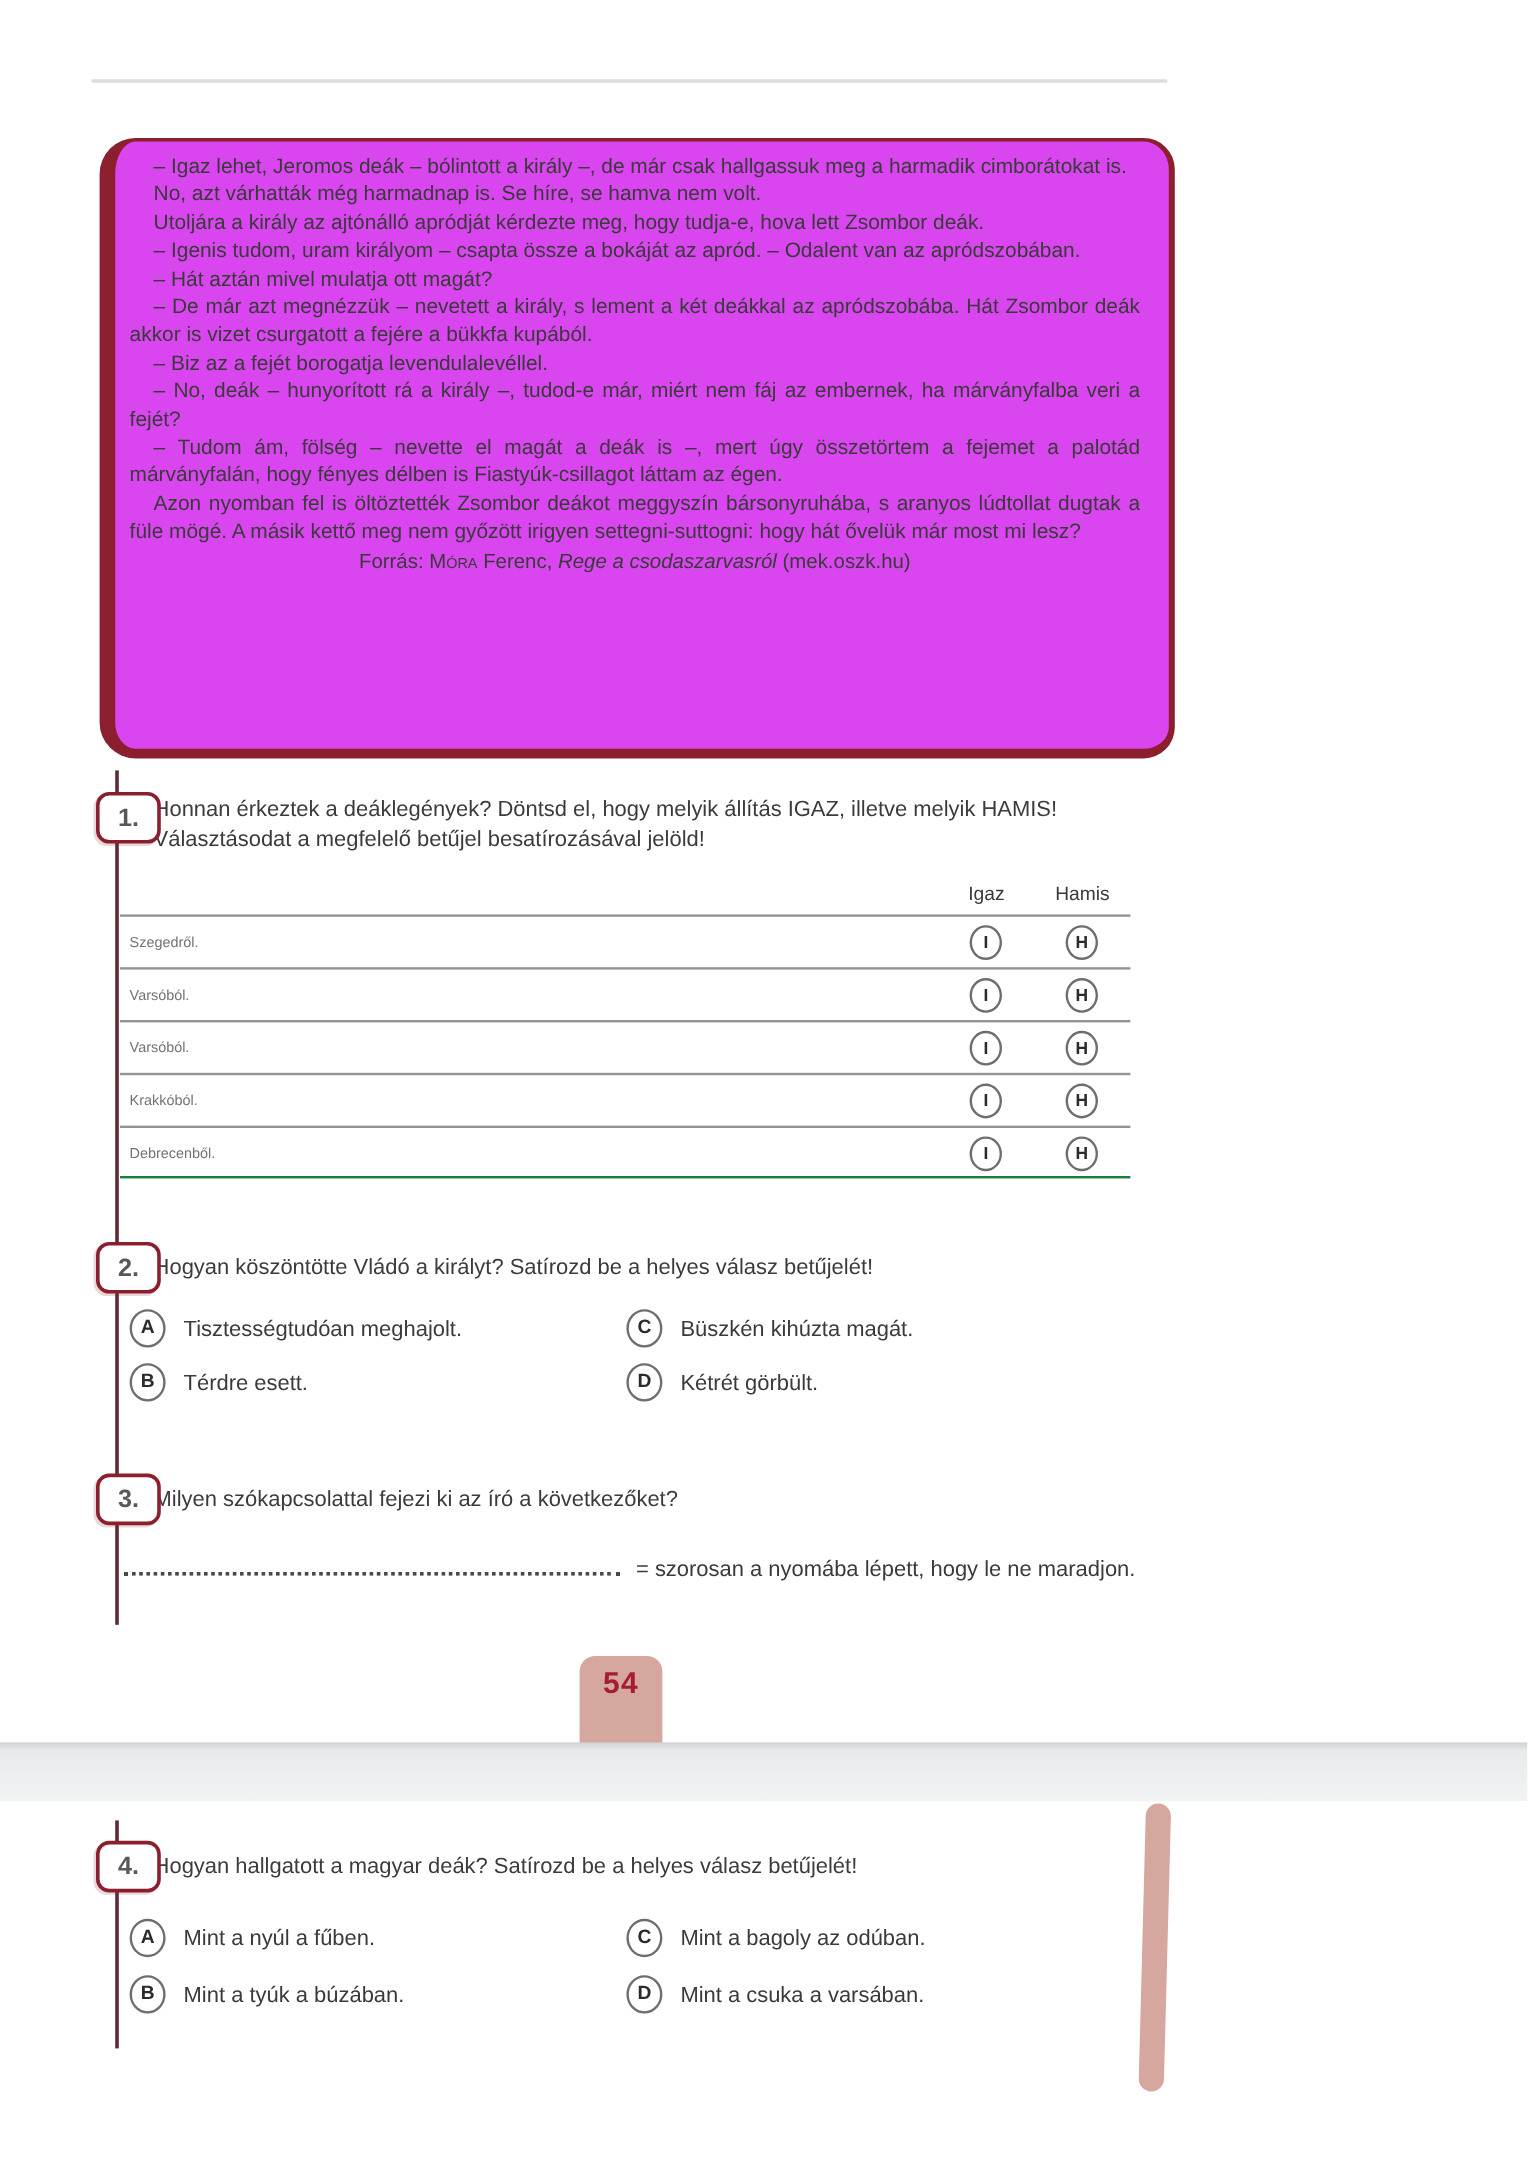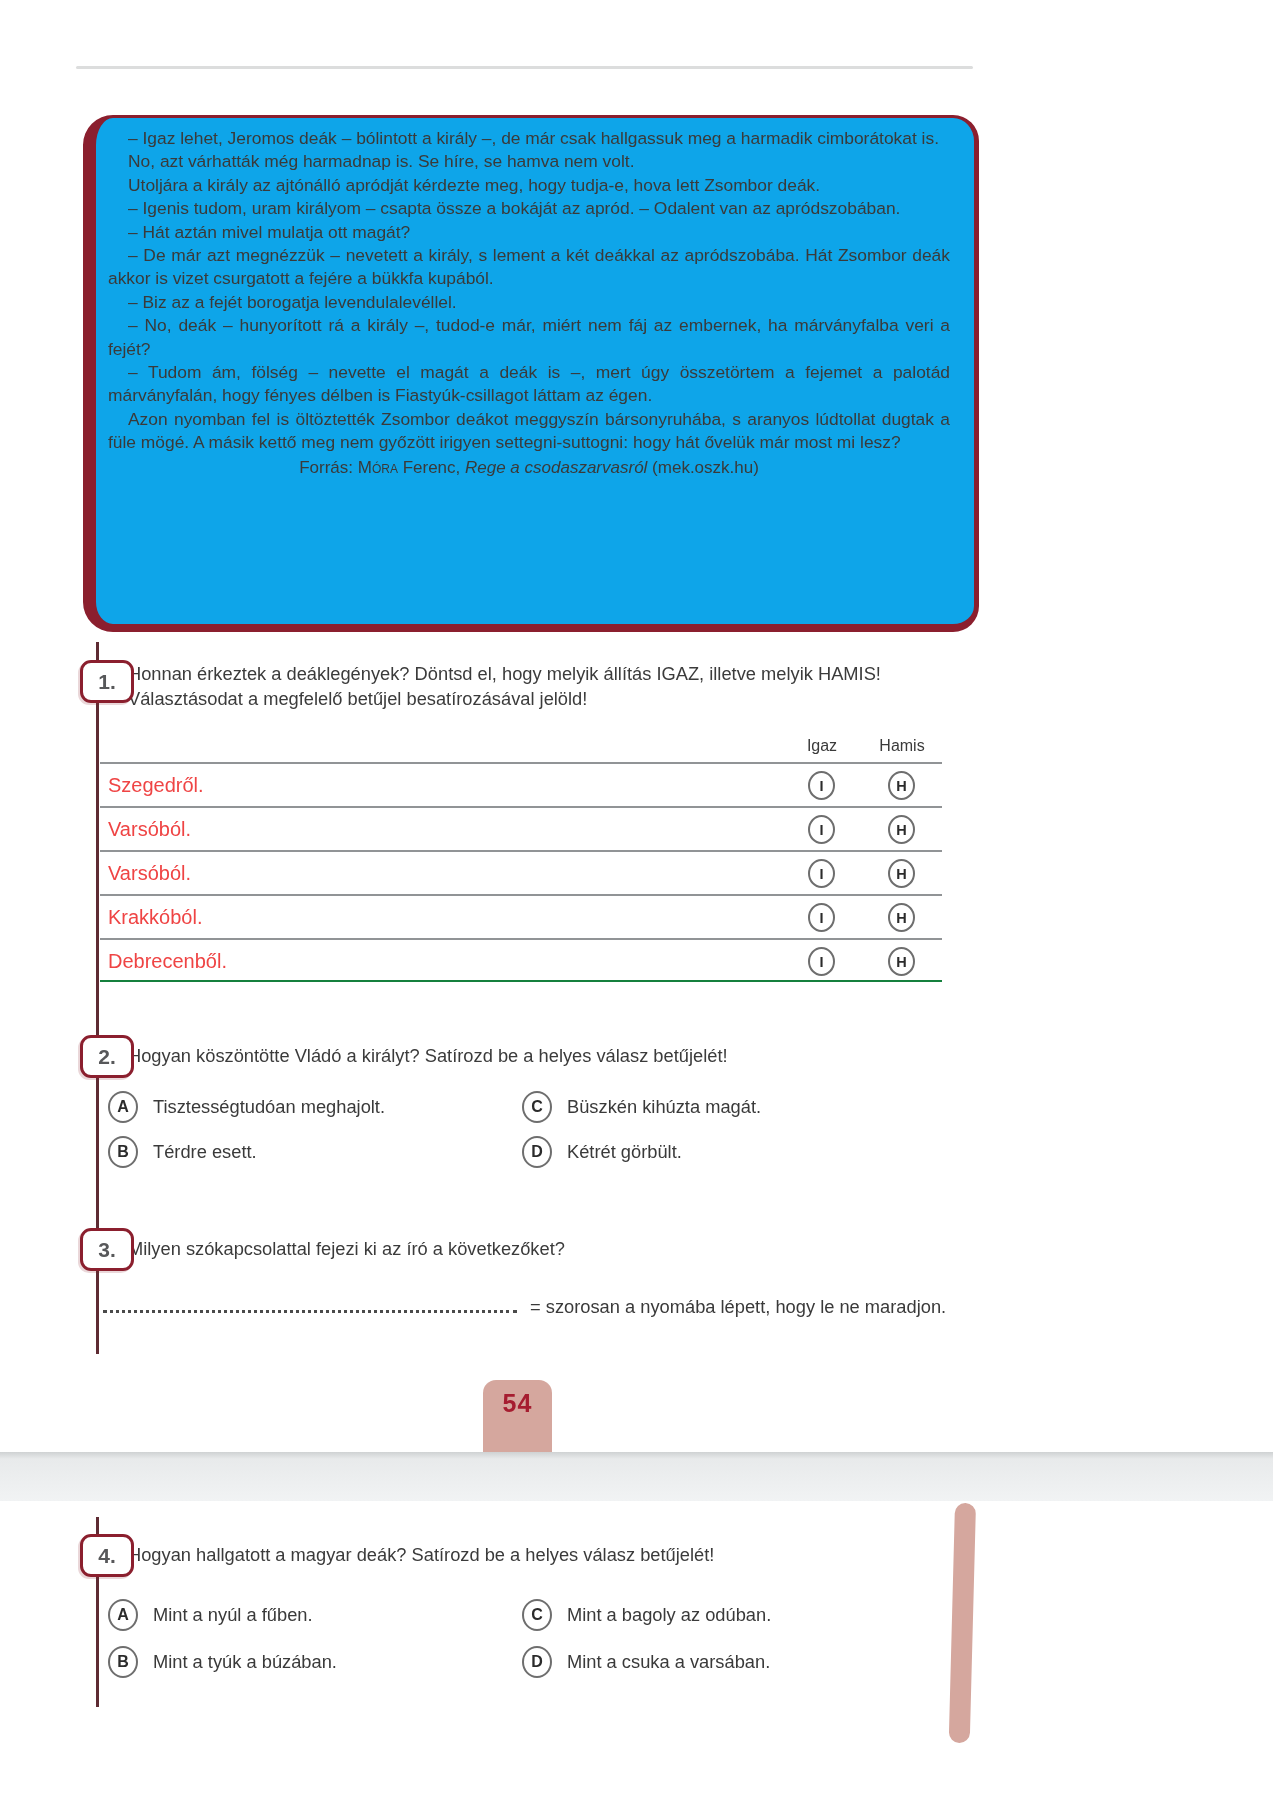--- a/index.html
+++ b/index.html
@@ -6,21 +6,21 @@
   .page{
     position:relative;width:1273px;height:1800px;background:#ffffff;
     font-family:"Liberation Sans","DejaVu Sans",sans-serif;color:#3a3a3a;
     overflow:hidden;
   }
   .top-rule{position:absolute;left:76px;top:66px;width:897px;height:3px;
     background:#dcdddd;border-radius:2px;}
   
   .passage-box{
     position:absolute;left:83px;top:115px;width:896px;height:517px;
-    box-sizing:border-box;background:#0ea5e9;
+    box-sizing:border-box;background:#d946ef;
     border:3px solid #8b1f2e;border-left-width:13px;border-right-width:5px;border-bottom-width:8px;
     border-radius:30px 26px 26px 30px;
     padding:9px 24px 0 12px;overflow:hidden;
   }
   .passage-text p{
     margin:0;text-indent:20px;font-size:17.4px;line-height:23.4px;
     color:#3a3a3a;text-align:justify;
   }
   .passage-source{
     margin-top:3px;text-align:center;font-size:17px;color:#3a3a3a;
@@ -42,21 +42,21 @@
   .qtext{
     position:absolute;left:128px;width:816px;font-size:18.3px;line-height:25px;color:#3b3b3b;
   }
   .qtext-1{top:661px;} .qtext-2{top:1043px;} .qtext-3{top:1236px;} .qtext-4{top:1542px;}
   
   .tf-header{position:absolute;top:737px;font-size:16px;color:#3a3a3a;text-align:center;width:64px;}
   .tf-header-igaz{left:790px;} .tf-header-hamis{left:870px;}
   .tf-table{position:absolute;left:100px;top:762px;width:842px;}
   .tf-row{position:relative;height:44px;border-top:2px solid #919496;box-sizing:border-box;}
   .tf-row:last-child{border-bottom:2px solid #15803d;}
-  .tf-label{position:absolute;left:8px;top:0;line-height:42px;font-size:20px;color:#ef4444;}
+  .tf-label{position:absolute;left:8px;top:0;line-height:42px;font-size:12px;color:#737373;}
   .mark{
     position:absolute;top:7px;width:27px;height:29px;box-sizing:border-box;background:#fff;
     border:2px solid #6e6e6e;border-radius:50%;
     display:flex;align-items:center;justify-content:center;
     font-weight:bold;font-size:14.5px;color:#2b2b2b;
   }
   .mark-igaz{left:708px;} .mark-hamis{left:788px;}
   
   .opt{position:absolute;display:flex;align-items:center;gap:15px;height:32px;z-index:2;}
   .opt-c1{left:108px;} .opt-c2{left:522px;}

